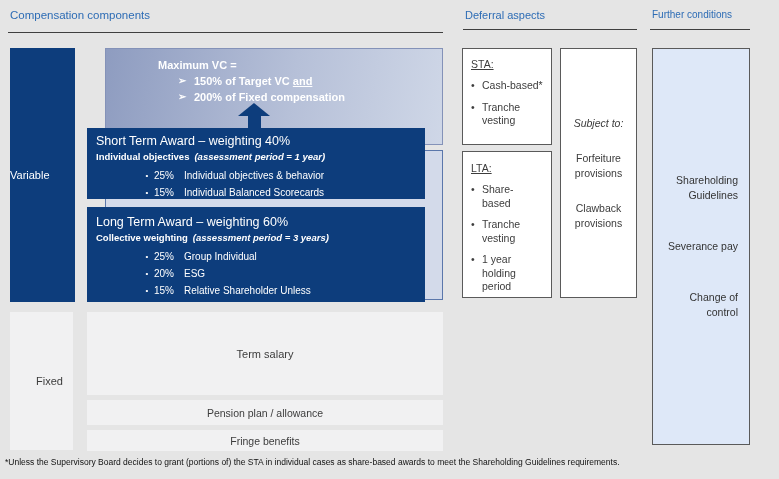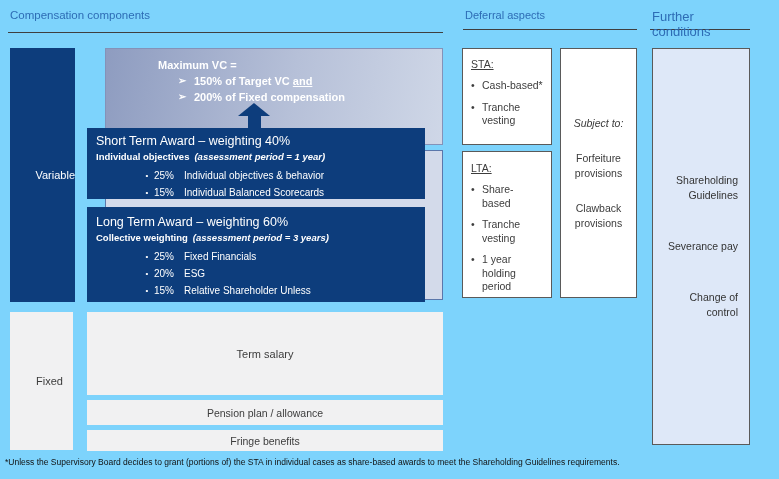--- a/index.html
+++ b/index.html
@@ -1,27 +1,27 @@
 <!DOCTYPE html>
 <html><head>
 <meta charset="utf-8">
 <style>
   * { margin:0; padding:0; box-sizing:border-box; }
   body { background:#ffffff; font-family:"Liberation Sans", sans-serif; }
-  .canvas { position:relative; width:779px; height:479px; background:#7dd3fc; overflow:hidden; }
+  .canvas { position:relative; width:779px; height:479px; background:#e5e5e5; overflow:hidden; }
 
   
   .hdr { position:absolute; border-bottom:1.5px solid #3f3f3f; color:#2d6cb5; font-size:11.5px; }
   .hdr-comp { left:8px; top:6px; width:435px; height:27px; padding:3px 0 0 2px; }
   .hdr-def  { left:463px; top:8px; width:174px; height:22px; padding:1px 0 0 2px; font-size:11px; }
-  .hdr-fur  { left:650px; top:8px; width:100px; height:22px; padding:1px 0 0 2px; font-size:13px; }
+  .hdr-fur  { left:650px; top:8px; width:100px; height:22px; padding:1px 0 0 2px; font-size:10px; }
 
   
   .variable-box { position:absolute; left:10px; top:48px; width:65px; height:254px;
-    background:#0d3d7c; color:#fff; display:flex; align-items:center; justify-content:flex-end; font-size:11px; }
+    background:#0d3d7c; color:#fff; display:flex; align-items:center; justify-content:flex-start; font-size:11px; }
   .fixed-box { position:absolute; left:10px; top:312px; width:63px; height:138px;
     background:#f1f1f2; color:#3c3c3c; display:flex; align-items:center; justify-content:center; font-size:11px;padding-left:16px; }
 
   
   .maxvc { position:absolute; left:105px; top:48px; width:338px; height:97px;
     background:linear-gradient(100deg,#8e9cc0 0%,#b6c0d8 55%,#cfd7e7 100%);
     border:1px solid #8492b8; color:#ffffff; font-weight:bold; font-size:11px; padding:8px 0 0 52px; }
   .maxvc-title { line-height:16px; }
   .maxvc-row { display:flex; margin-left:20px; line-height:16px; }
   .maxvc-glyph { width:16px; font-size:10px; }
@@ -142,21 +142,21 @@
 
   <div class="award award-lt">
     <div class="award-title">Long Term Award – weighting 60%</div>
     <div class="award-sub">
       <span class="b">Collective weighting</span><span class="i">(assessment period = 3 years)</span>
     </div>
     <div class="award-bullets">
       <div class="award-bullet">
         <span class="dot">•</span>
         <span class="pct">25%</span>
-        <span>Fixed Financials</span>
+        <span>Group Individual</span>
       </div>
       <div class="award-bullet">
         <span class="dot">•</span>
         <span class="pct">20%</span>
         <span>ESG</span>
       </div>
       <div class="award-bullet">
         <span class="dot">•</span>
         <span class="pct">15%</span>
         <span>Relative Shareholder Unless</span>

